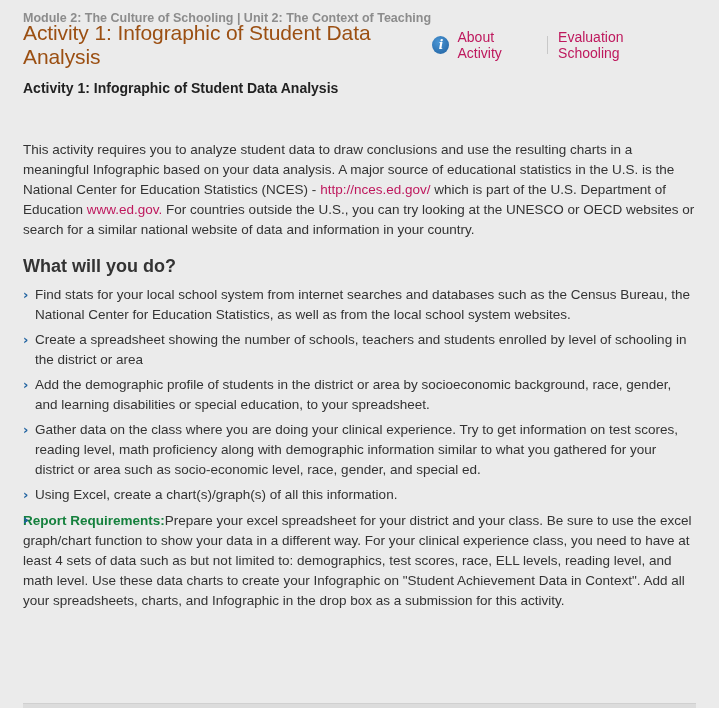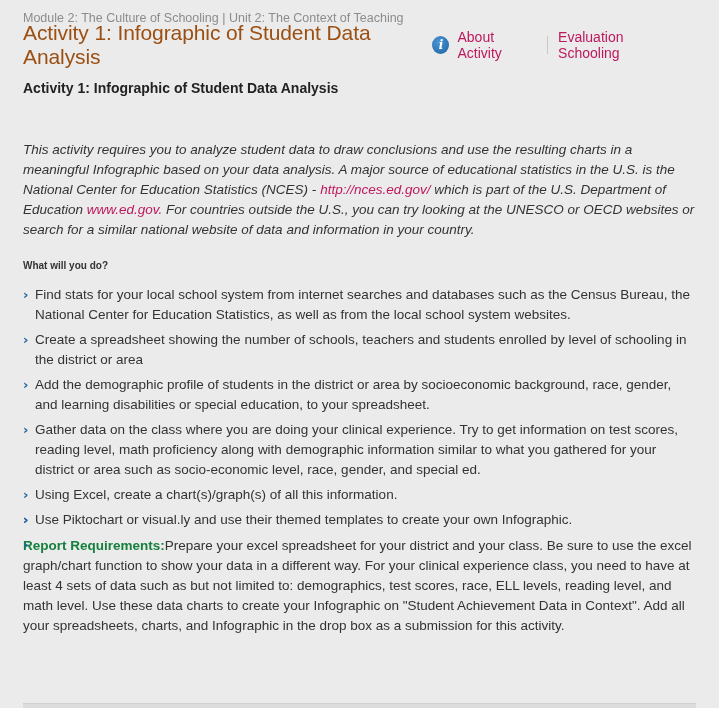--- a/index.html
+++ b/index.html
@@ -6,21 +6,21 @@
   body {
     width:719px; height:708px; overflow:hidden;
     background:#ebebeb;
     font-family:"Liberation Sans", sans-serif;
     color:#333;
     position:relative;
   }
   .page { padding:0 23px; }
   .breadcrumb {
     font-size:12.5px; color:#8c8c8c;
-    padding-top:10px; height:16px; line-height:16px;
+    padding-top:10px; height:16px; line-height:16px;font-weight:bold;
   }
   .title-row {
     display:flex; align-items:center; justify-content:space-between;
     margin-top:4px; height:30px;
   }
   .page-title {
     font-size:21px; color:#9b4f12; font-weight:normal; margin:0;
     letter-spacing:-0.1px;
   }
   .header-links { display:flex; align-items:center; font-size:14px; margin-right:14px; }
@@ -32,21 +32,21 @@
   }
   .link { color:#be185d; text-decoration:none; cursor:pointer; }
   .sep { width:1px; height:18px; background:#c8c8c8; margin:0 10px; }
   .subheading {
     font-size:14px; font-weight:bold; color:#222; margin:20px 0 0 0; height:20px;
   }
   .intro {
     margin-top:40px; font-size:13.5px; line-height:20px; color:#333;
   }
   .section-heading {
-    font-size:10px; font-weight:bold; color:#333; margin-top:9px; line-height:20px;
+    font-size:18px; font-weight:bold; color:#333; margin-top:9px; line-height:20px;
   }
   ul.tasks { list-style:none; margin:9px 0 0 0; padding:0; }
   ul.tasks li {
     position:relative; padding-left:12px; font-size:13.5px; line-height:20px;
     margin-bottom:5px;
   }
   .chevron {
     position:absolute; left:0; top:0; color:#1f62a0; font-weight:bold; font-size:13px;
     font-family:"DejaVu Sans", sans-serif;
   }
@@ -68,34 +68,34 @@
     <div class="header-links">
       <span class="info-icon">i</span>
       <a class="link">About Activity</a>
       <span class="sep"></span>
       <a class="link">Evaluation Schooling</a>
     </div>
   </div>
 
   <h2 class="subheading">Activity 1: Infographic of Student Data Analysis</h2>
 
-  <p class="intro" style="margin-bottom:16px;font-style:italic;">
+  <p class="intro" style="margin-bottom:16px;">
     <span>This activity requires you to analyze student data to draw conclusions and use the resulting charts in a meaningful Infographic based on your data analysis. A major source of educational statistics in the U.S. is the National Center for Education Statistics (NCES) - </span><a class="link">http://nces.ed.gov/</a><span> which is part of the U.S. Department of Education  </span><a class="link">www.ed.gov.</a><span> For countries outside the U.S., you can try looking at the UNESCO or OECD websites or search for a similar national website of data and information in your country.</span>
   </p>
 
   <div class="section-heading">What will you do?</div>
 
   <ul class="tasks">
     <li><span class="chevron">›</span><span>Find stats for your local school system  from internet searches and databases such as the Census Bureau, the National Center for Education Statistics, as well as from the local school system websites.</span></li>
     <li><span class="chevron">›</span><span>Create a spreadsheet showing the number of schools, teachers and students enrolled by level of schooling in the district or area</span></li>
     <li><span class="chevron">›</span><span>Add the demographic profile of students in the district or area by socioeconomic background, race, gender, and learning disabilities or special education, to your spreadsheet.</span></li>
     <li><span class="chevron">›</span><span>Gather data on the class where you are doing your clinical experience. Try to get information on test scores, reading level, math proficiency along with demographic information similar to what you gathered for your district or area such as socio-economic level, race, gender, and special ed.</span></li>
     <li><span class="chevron">›</span><span>Using Excel, create a chart(s)/graph(s) of all this information.</span></li>
     <li><span class="chevron">›</span></li>
-    <li><span class="chevron">›</span><span>Use Piktochart or visual.ly and use their themed templates to create your own Infographic.</span></li>
+    <li><span class="chevron">›</span></li>
     <li><span class="chevron">›</span></li>
   </ul>
 
   <p class="report">
     <b>Report Requirements:</b><span>Prepare your excel spreadsheet for your district and your class. Be sure to use the excel graph/chart function to show your data in a different way. For your clinical experience class, you need to have at least 4 sets of data such as but not limited to: demographics, test scores, race, ELL levels, reading level, and math level. Use these data charts to create your Infographic on "Student Achievement Data in Context". Add all your spreadsheets, charts, and Infographic in the drop box as a submission for this activity.</span>
   </p>
 </div>
 
 <div class="bottom-bar"></div>
 

